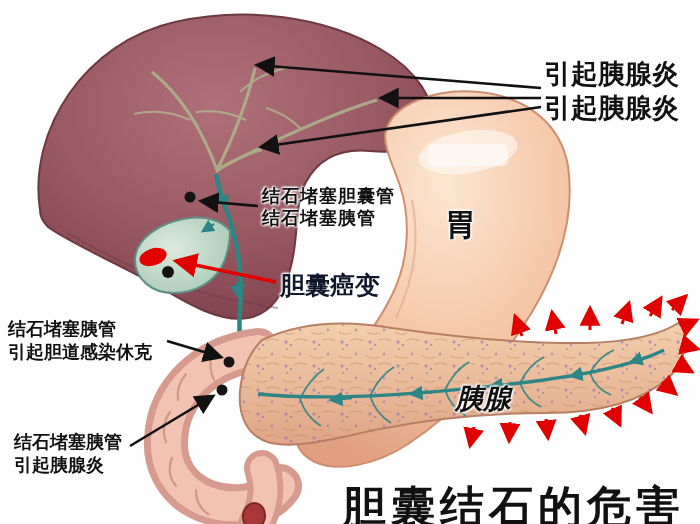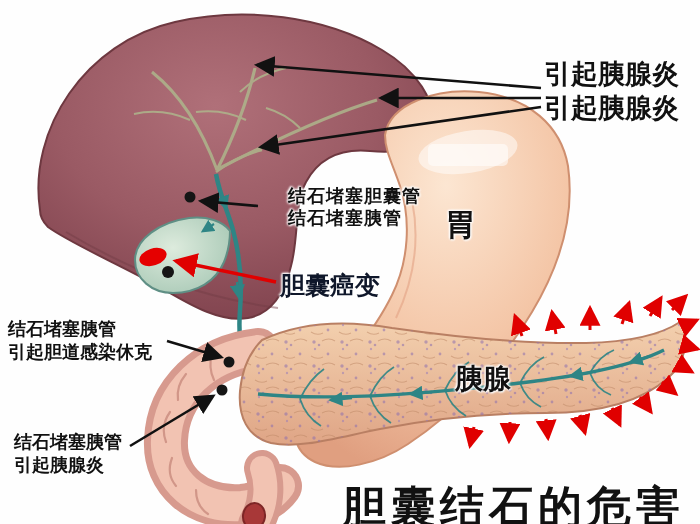--- a/index.html
+++ b/index.html
@@ -6,26 +6,26 @@
   .canvas{
     position:relative;width:700px;height:524px;background:#fefefe;overflow:hidden;
     font-family:"Liberation Sans","DejaVu Sans",sans-serif;
   }
   .canvas svg{position:absolute;left:0;top:0;}
   .lbl{
     position:absolute;font-weight:bold;color:#111;white-space:nowrap;
     text-shadow:0 0 3px #fff,0 0 3px #fff,1px 1px 2px #fff,-1px -1px 2px #fff;
   }
   .lbl-hepatic{left:544px;top:58px;font-size:27px;line-height:1.25;}
-  .lbl-cystic{left:262px;top:186px;font-size:18px;letter-spacing:1px;line-height:1.22;margin-left:26px;}
+  .lbl-cystic{left:262px;top:186px;font-size:18px;letter-spacing:1px;line-height:1.22;}
   .lbl-stomach{left:445px;top:204px;font-size:31px;}
   .lbl-cancer{left:280px;top:269px;font-size:25px;color:#0f172a;}
   .lbl-cbd{left:8px;top:318px;font-size:18px;line-height:1.25;}
   .lbl-pduct{left:14px;top:431px;font-size:18px;line-height:1.25;}
-  .lbl-pancreas{left:455px;top:360px;font-size:28px;}
+  .lbl-pancreas{left:455px;top:380px;font-size:28px;font-style:italic;}
   .lbl-title{left:342px;top:478px;font-size:44px;letter-spacing:5px;}
 </style>
 </head>
 <body>
 
 <div class="canvas">
 
   <svg width="700" height="524" viewBox="0 0 700 524">
     <defs>
       <radialGradient id="gLiver" cx="45%" cy="30%" r="75%">

